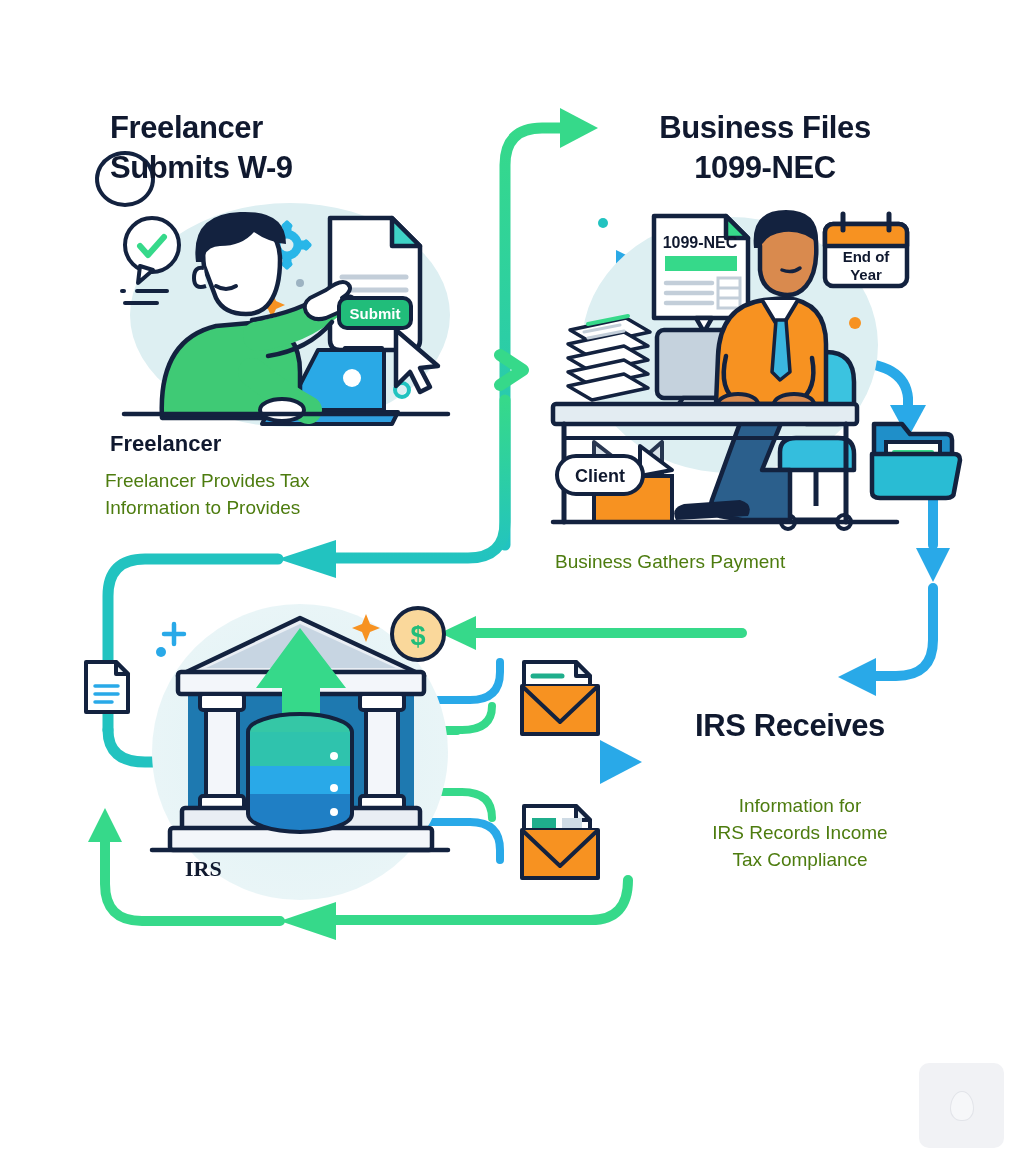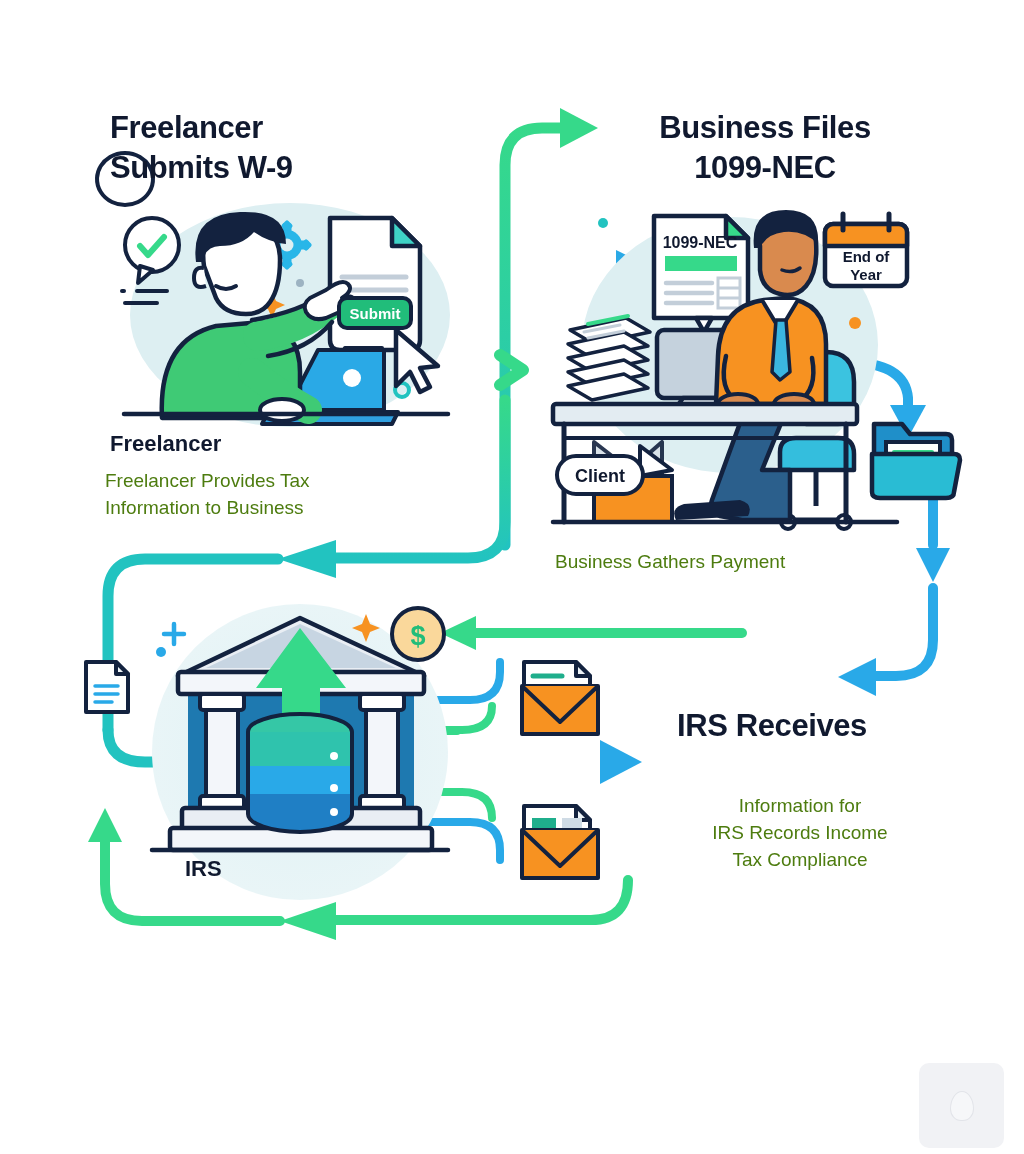--- a/index.html
+++ b/index.html
@@ -24,23 +24,23 @@
   }
   .center{text-align:left;}
   .left{text-align:center;}
 
   
   #title-freelancer{left:110px;top:108px;width:345px;}
   #title-business{left:600px;top:108px;width:330px;}
   #label-freelancer{left:110px;top:430px;width:345px;}
   #desc-freelancer{left:105px;top:468px;width:355px;}
   #desc-business{left:555px;top:549px;width:350px;}
-  #title-irs{left:632px;top:706px;width:280px;}
+  #title-irs{left:650px;top:706px;width:280px;}
   #desc-irs{left:650px;top:793px;width:300px;}
-  #label-irs{left:185px;top:855px;width:230px;}
+  #label-irs{left:185px;top:855px;width:230px;font-family:Liberation Serif, serif;}
 
   .wm{
     position:absolute;left:919px;top:1063px;width:85px;height:85px;
     background:#f1f2f5;border-radius:10px;
   }
   .wm-egg{
     position:absolute;left:50%;top:50%;transform:translate(-50%,-50%);
     width:22px;height:28px;border-radius:50% 50% 46% 46%/60% 60% 40% 40%;
     border:1.5px solid #e2e4e9;background:#f6f7f9;
   }
@@ -420,21 +420,21 @@
 
   <div class="txt h-title left" id="title-business">
     <div>Business Files</div>
     <div>1099-NEC</div>
   </div>
 
   <div class="txt sub-title center" id="label-freelancer">Freelancer</div>
 
   <div class="txt body-txt center" id="desc-freelancer">
     <div>Freelancer Provides Tax</div>
-    <div>Information to Business</div>
+    <div>Information to Provides</div>
   </div>
 
   <div class="txt body-txt center" id="desc-business">
     <div>Business Gathers Payment</div>
   </div>
 
   <div class="txt h-title left" id="title-irs">
     <div>IRS Receives</div>
   </div>
 

